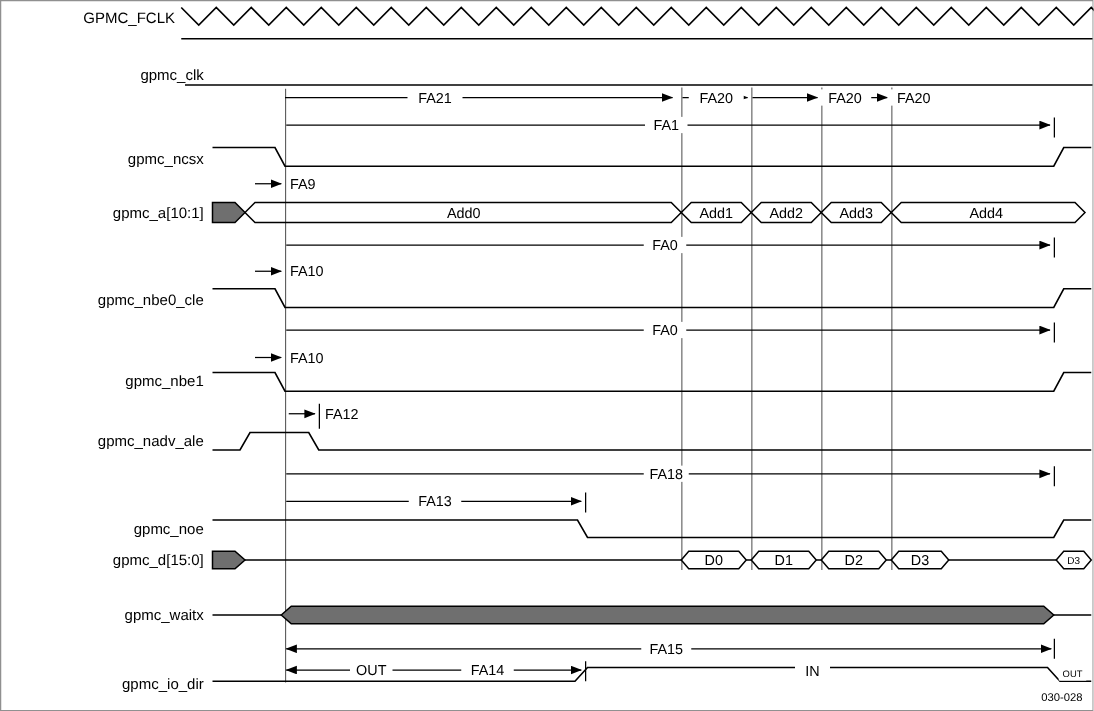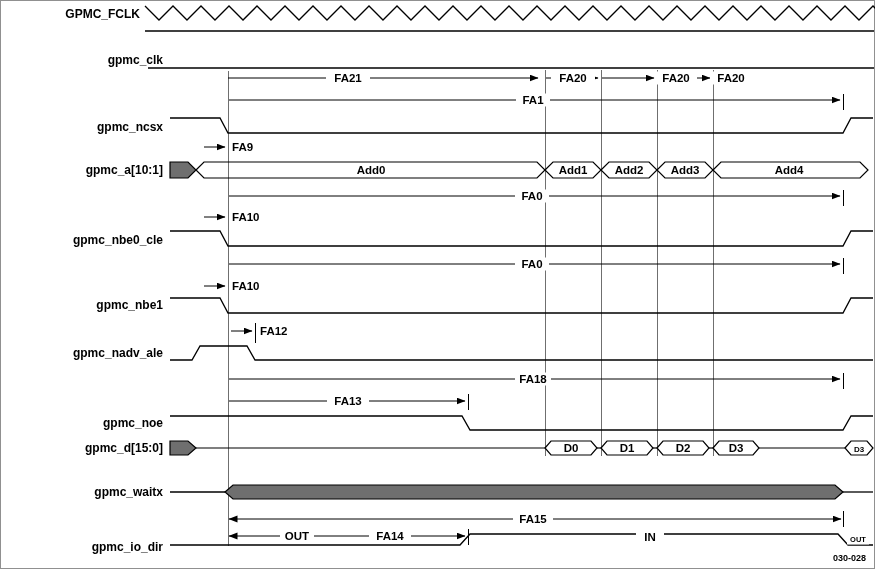--- a/index.html
+++ b/index.html
@@ -1,17 +1,17 @@
 <!DOCTYPE html>
 <html><head>
 <meta charset="utf-8">
 <style>
   html,body{margin:0;padding:0;background:#ffffff;}
   body{font-family:"Liberation Sans", sans-serif;}
-  .fig-wrap{position:relative;width:875px;height:569px;background:#ffffff;overflow:hidden;font-weight:bold;}
+  .fig-wrap{position:relative;width:875px;height:569px;background:#ffffff;overflow:hidden;}
   svg{display:block;}
   text{fill:#000000;}
   .sig-label{font-size:12px;}
   .t-label{font-size:11.5px;}
   .bus-label{font-size:11.5px;}
   .small-label{font-size:8px;}
   .tiny-label{font-size:7.5px;}
   .fig-code{font-size:9px;}
   .wave{stroke:#000;stroke-width:1.3;fill:none;}
   .busline{stroke:#000;stroke-width:1.2;fill:none;}

